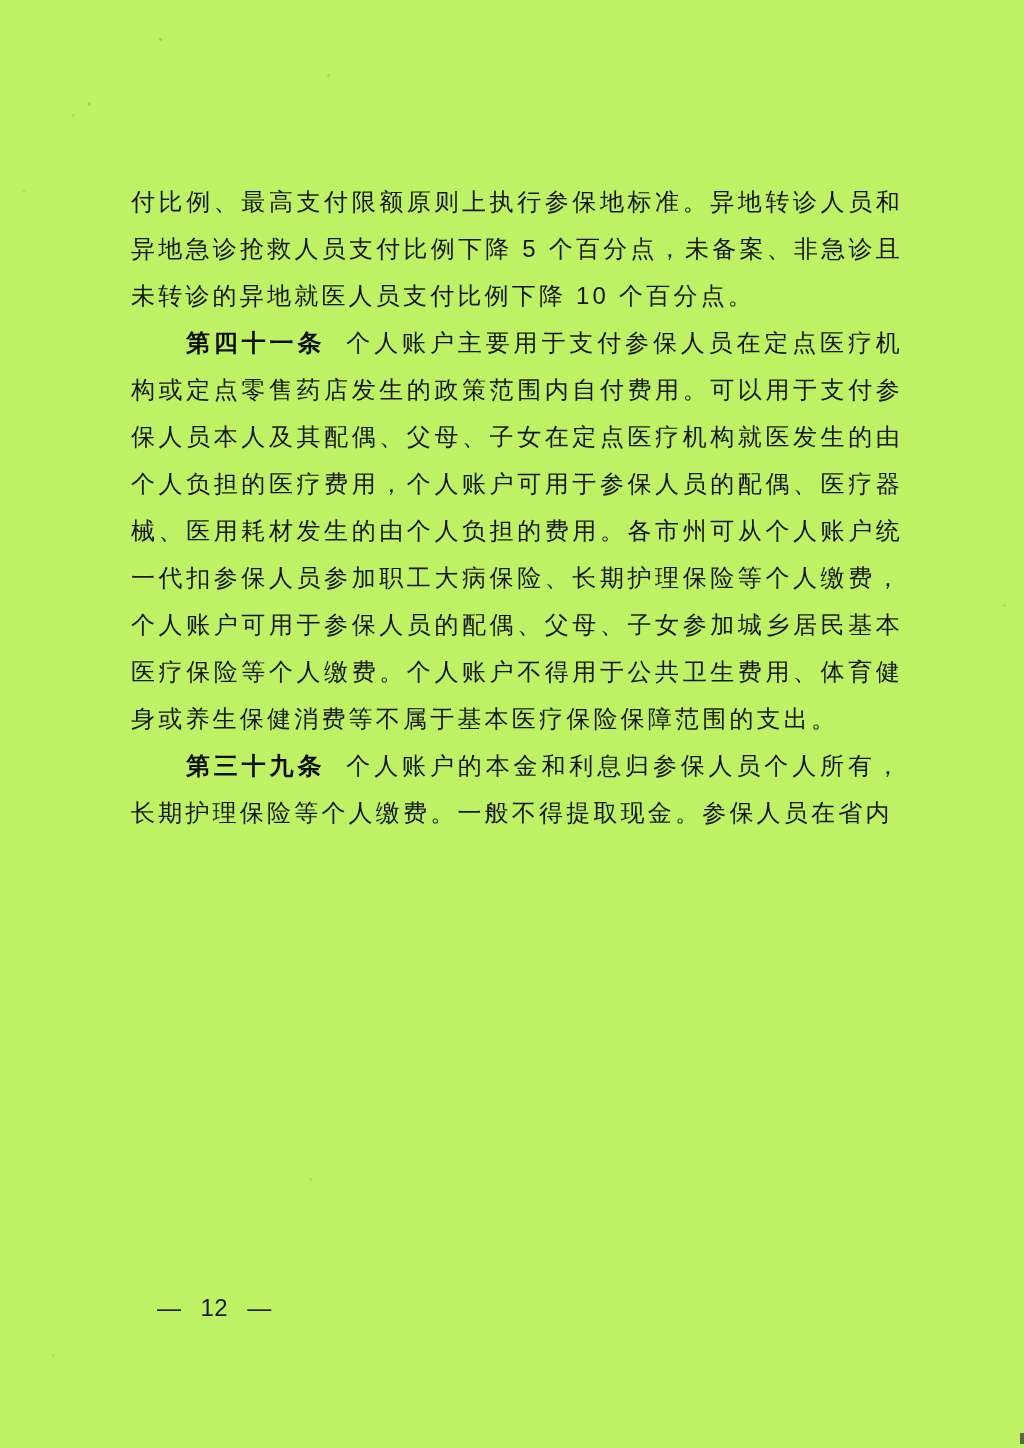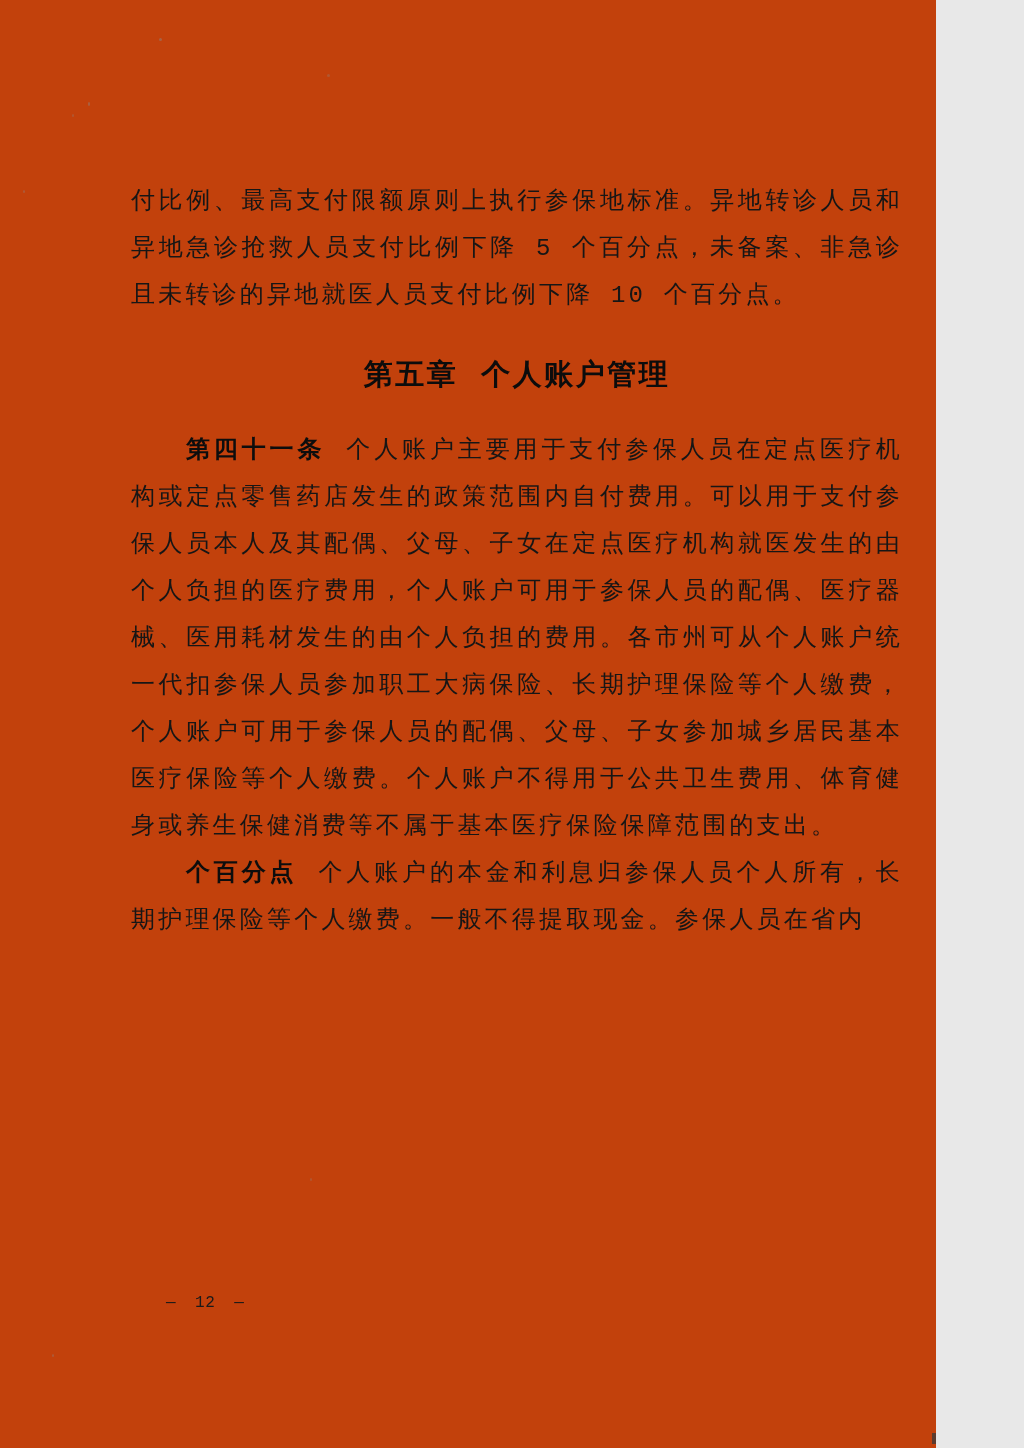--- a/index.html
+++ b/index.html
@@ -2,24 +2,24 @@
 <html><head>
 <meta charset="utf-8">
 <style>
   html, body {
     margin: 0;
     padding: 0;
     background: #e8e8e8;
   }
   .page {
     position: relative;
-    width: 936px;
+    width: 1024px;
     height: 1448px;
-    background: #c2410c;
-    font-family: Liberation Mono, monospace;
+    background: #bef264;
+    font-family: Liberation Sans, sans-serif;
     color: #141414;
     overflow: hidden;
   }
   .text-block {
     position: absolute;
     left: 131px;
     top: 178px;
     width: 772px;
   }
   .para {
@@ -46,23 +46,23 @@
     line-height: 47px;
     font-weight: bold;
     letter-spacing: 2.5px;
     color: #0c0c0c;
   }
   .chapter-title {
     margin-left: 23px;
   }
   .footer {
     position: absolute;
-    left: 166px;
+    left: 157px;
     top: 1294px;
-    font-size: 16px;
+    font-size: 24px;
     letter-spacing: 0.5px;
     color: #1a1a1a;
     white-space: nowrap;
   }
   .footer .page-num {
     margin: 0 19px;
   }
   
   .glyph-artifact {
     display: inline-block;
@@ -110,32 +110,29 @@
   <div class="speck s5"></div>
   <div class="speck s6"></div>
   <div class="speck s7"></div>
   <div class="speck s8"></div>
   <div class="edge-mark"></div>
 
   <div class="text-block">
 
     <p class="para">付比例、最高支付限额原则上执行参保地标准。异地转诊人员和异地急诊抢救人员支付比例下降 5 个百分点，未备案、非急诊且未转诊的异地就医人员支付比例下降 10 个百分点。</p>
 
-    <h2 class="chapter">
-      <span>第五章</span><span class="chapter-title">个人账户管理</span>
-    </h2>
 
 
 
     <p class="para indent">
       <span class="article-label">第四十一条</span><span>个人账户主要用于支付参保人员在定点医疗机构或定点零售药店发生的政策范围内自付费用。可以用于支付参保人员本人及其配偶、父母、子女在定点医疗机构就医发生的由个人负担的医疗费用，个人账户可用于参保人员的配偶、医疗器械、医用耗材发生的由个人负担的费用。各市州可从个人账户统一代扣参保人员参加职工大病保险、长期护理保险等个人缴费，个人账户可用于参保人员的配偶、父母、子女参加城乡居民基本医疗保险等个人缴费。个人账户不得用于公共卫生费用、体育健身或养生保健消费等不属于基本医疗保险保障范围的支出。</span>
     </p>
 
     <p class="para indent">
-      <span class="article-label">个百分点</span><span>个人账户的本金和利息归参保人员个人所有，长期护理保险等个人缴费。一般不得提取现金。参保人员在省内</span>
+      <span class="article-label">第三十九条</span><span>个人账户的本金和利息归参保人员个人所有，长期护理保险等个人缴费。一般不得提取现金。参保人员在省内</span>
     </p>
 
   </div>
 
   <div class="footer">
     <span>—</span><span class="page-num">12</span><span>—</span>
   </div>
 
 </div>
 

